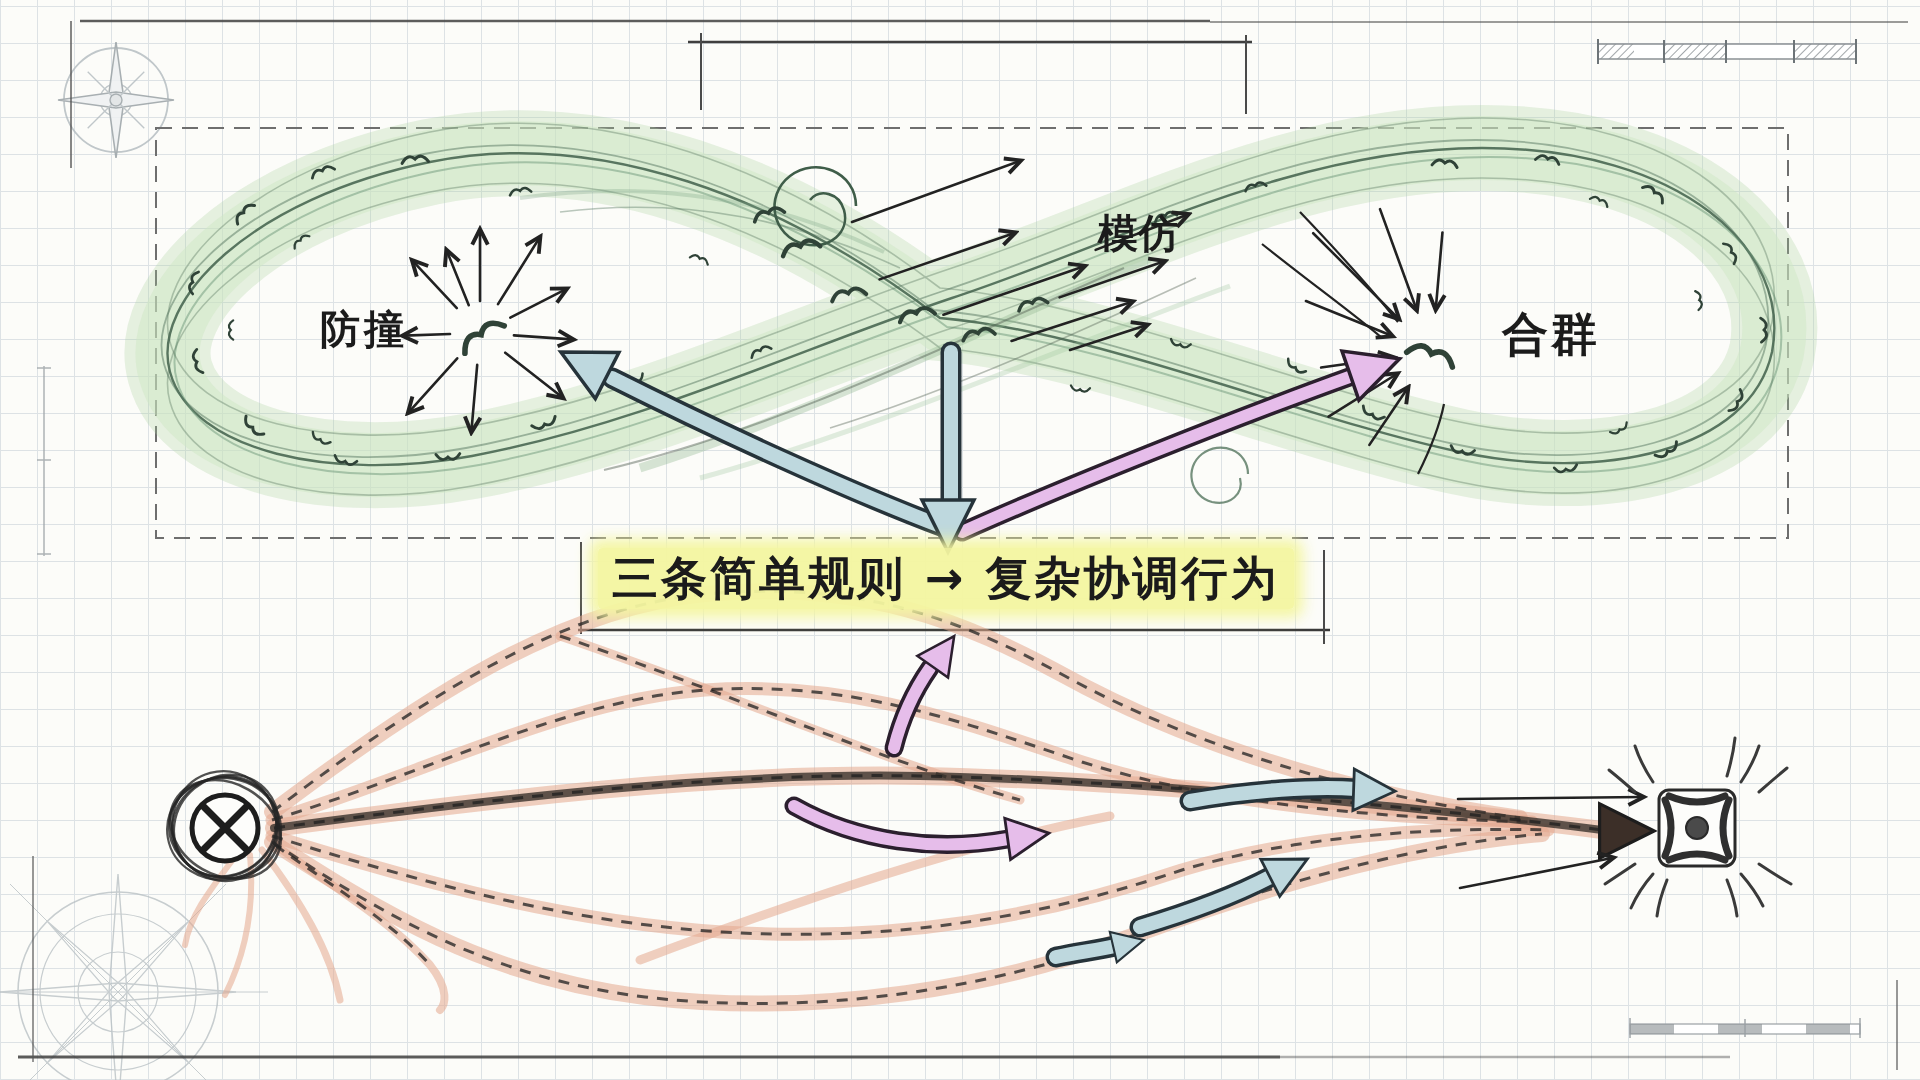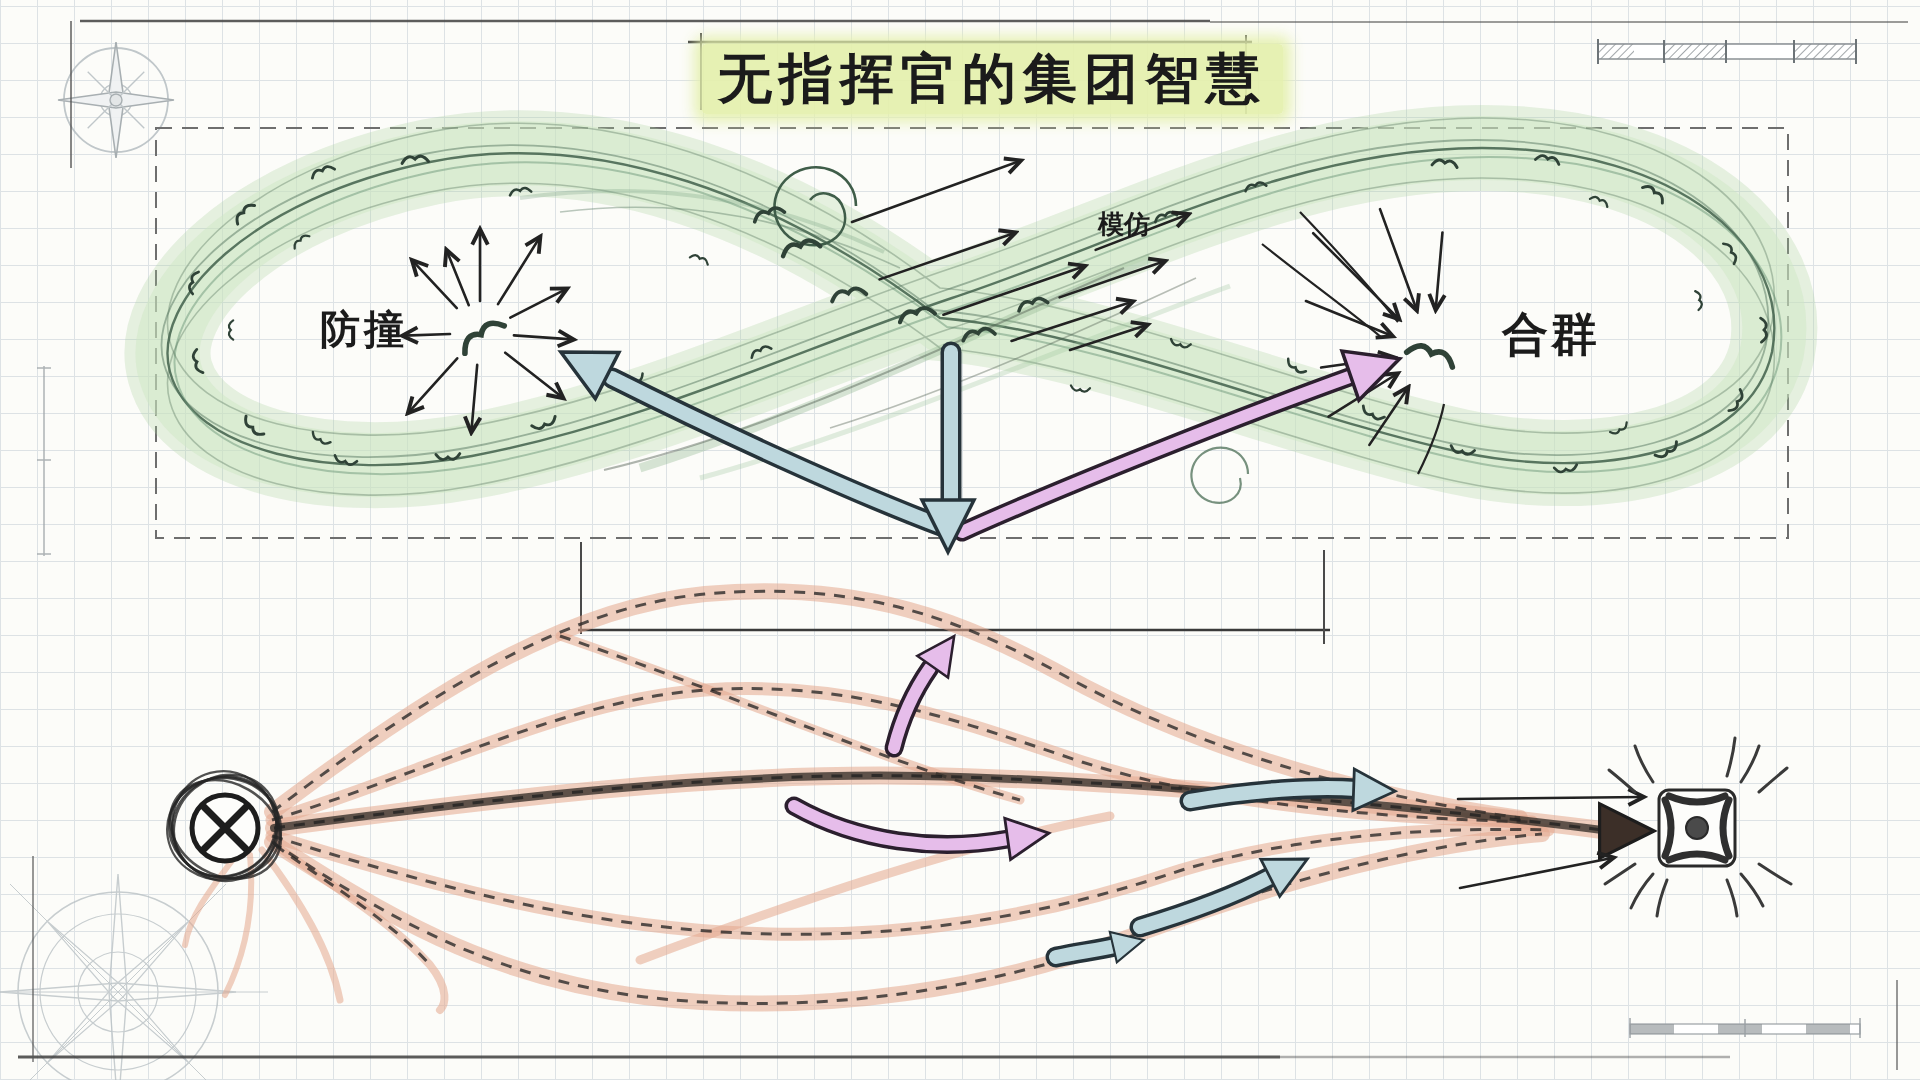--- a/index.html
+++ b/index.html
@@ -12,21 +12,21 @@
   svg{position:absolute;left:0;top:0;}
   .label{position:absolute;color:#1b1b1b;font-weight:700;white-space:nowrap;
          line-height:1.15;}
   .hl-green{background:rgba(228,240,172,.92);box-shadow:0 0 14px 8px rgba(228,240,172,.92);
             border-radius:4px;padding:4px 16px;}
   .hl-yellow{background:rgba(243,246,160,.95);box-shadow:0 0 14px 9px rgba(243,246,160,.95);
              border-radius:4px;padding:4px 14px;}
   .t-title{left:702px;top:44px;font-size:54px;letter-spacing:7px;}
   .t-rule{left:598px;top:548px;font-size:46px;letter-spacing:3px;}
   .t-sep{left:320px;top:306px;font-size:40px;letter-spacing:4px;text-align:right;}
-  .t-align{left:1098px;top:210px;font-size:26px;}
+  .t-align{left:1098px;top:210px;font-size:40px;}
   .t-coh{left:1502px;top:308px;font-size:46px;letter-spacing:3px;}
   .t-pher{left:826px;top:730px;font-size:34px;letter-spacing:2px;}
   .t-short{left:1110px;top:968px;font-size:34px;letter-spacing:2px;}
   
   .s-o{fill:none;stroke:#26333a;stroke-width:21;stroke-linecap:round;}
   .s-i{fill:none;stroke:#bed8de;stroke-width:14;stroke-linecap:round;}
   .p-o{fill:none;stroke:#2b1f2e;stroke-width:19;stroke-linecap:round;}
   .p-i{fill:none;stroke:#e6bdea;stroke-width:12;stroke-linecap:round;}
   .h-blue{fill:#bed8de;stroke:#26333a;stroke-width:3.5;}
   .h-pink{fill:#e6bdea;stroke:#2b1f2e;stroke-width:3.5;}
@@ -367,17 +367,17 @@
       <path class="spark" d="M -62 -36 Q -78 -50 -88 -58"></path>
       <path class="spark" d="M 44 46 Q 58 62 66 78"></path>
       <path class="spark" d="M 62 36 Q 80 48 94 56"></path>
       <path class="spark" d="M 30 52 Q 38 72 40 88"></path>
       <path class="spark" d="M -44 46 Q -58 62 -66 80"></path>
       <path class="spark" d="M -62 36 Q -80 48 -92 56"></path>
       <path class="spark" d="M -30 52 Q -38 72 -40 88"></path>
     </g>
   </svg>
 
-  <div class="label t-title hl-green">无指挥官的集团智慧</div>
   <div class="label t-sep">防撞</div>
   <div class="label t-align">模仿</div>
   <div class="label t-coh">合群</div>
+  <div class="label t-rule hl-yellow">三条简单规则 → 复杂协调行为</div>
 </div>
 
 </body></html>

